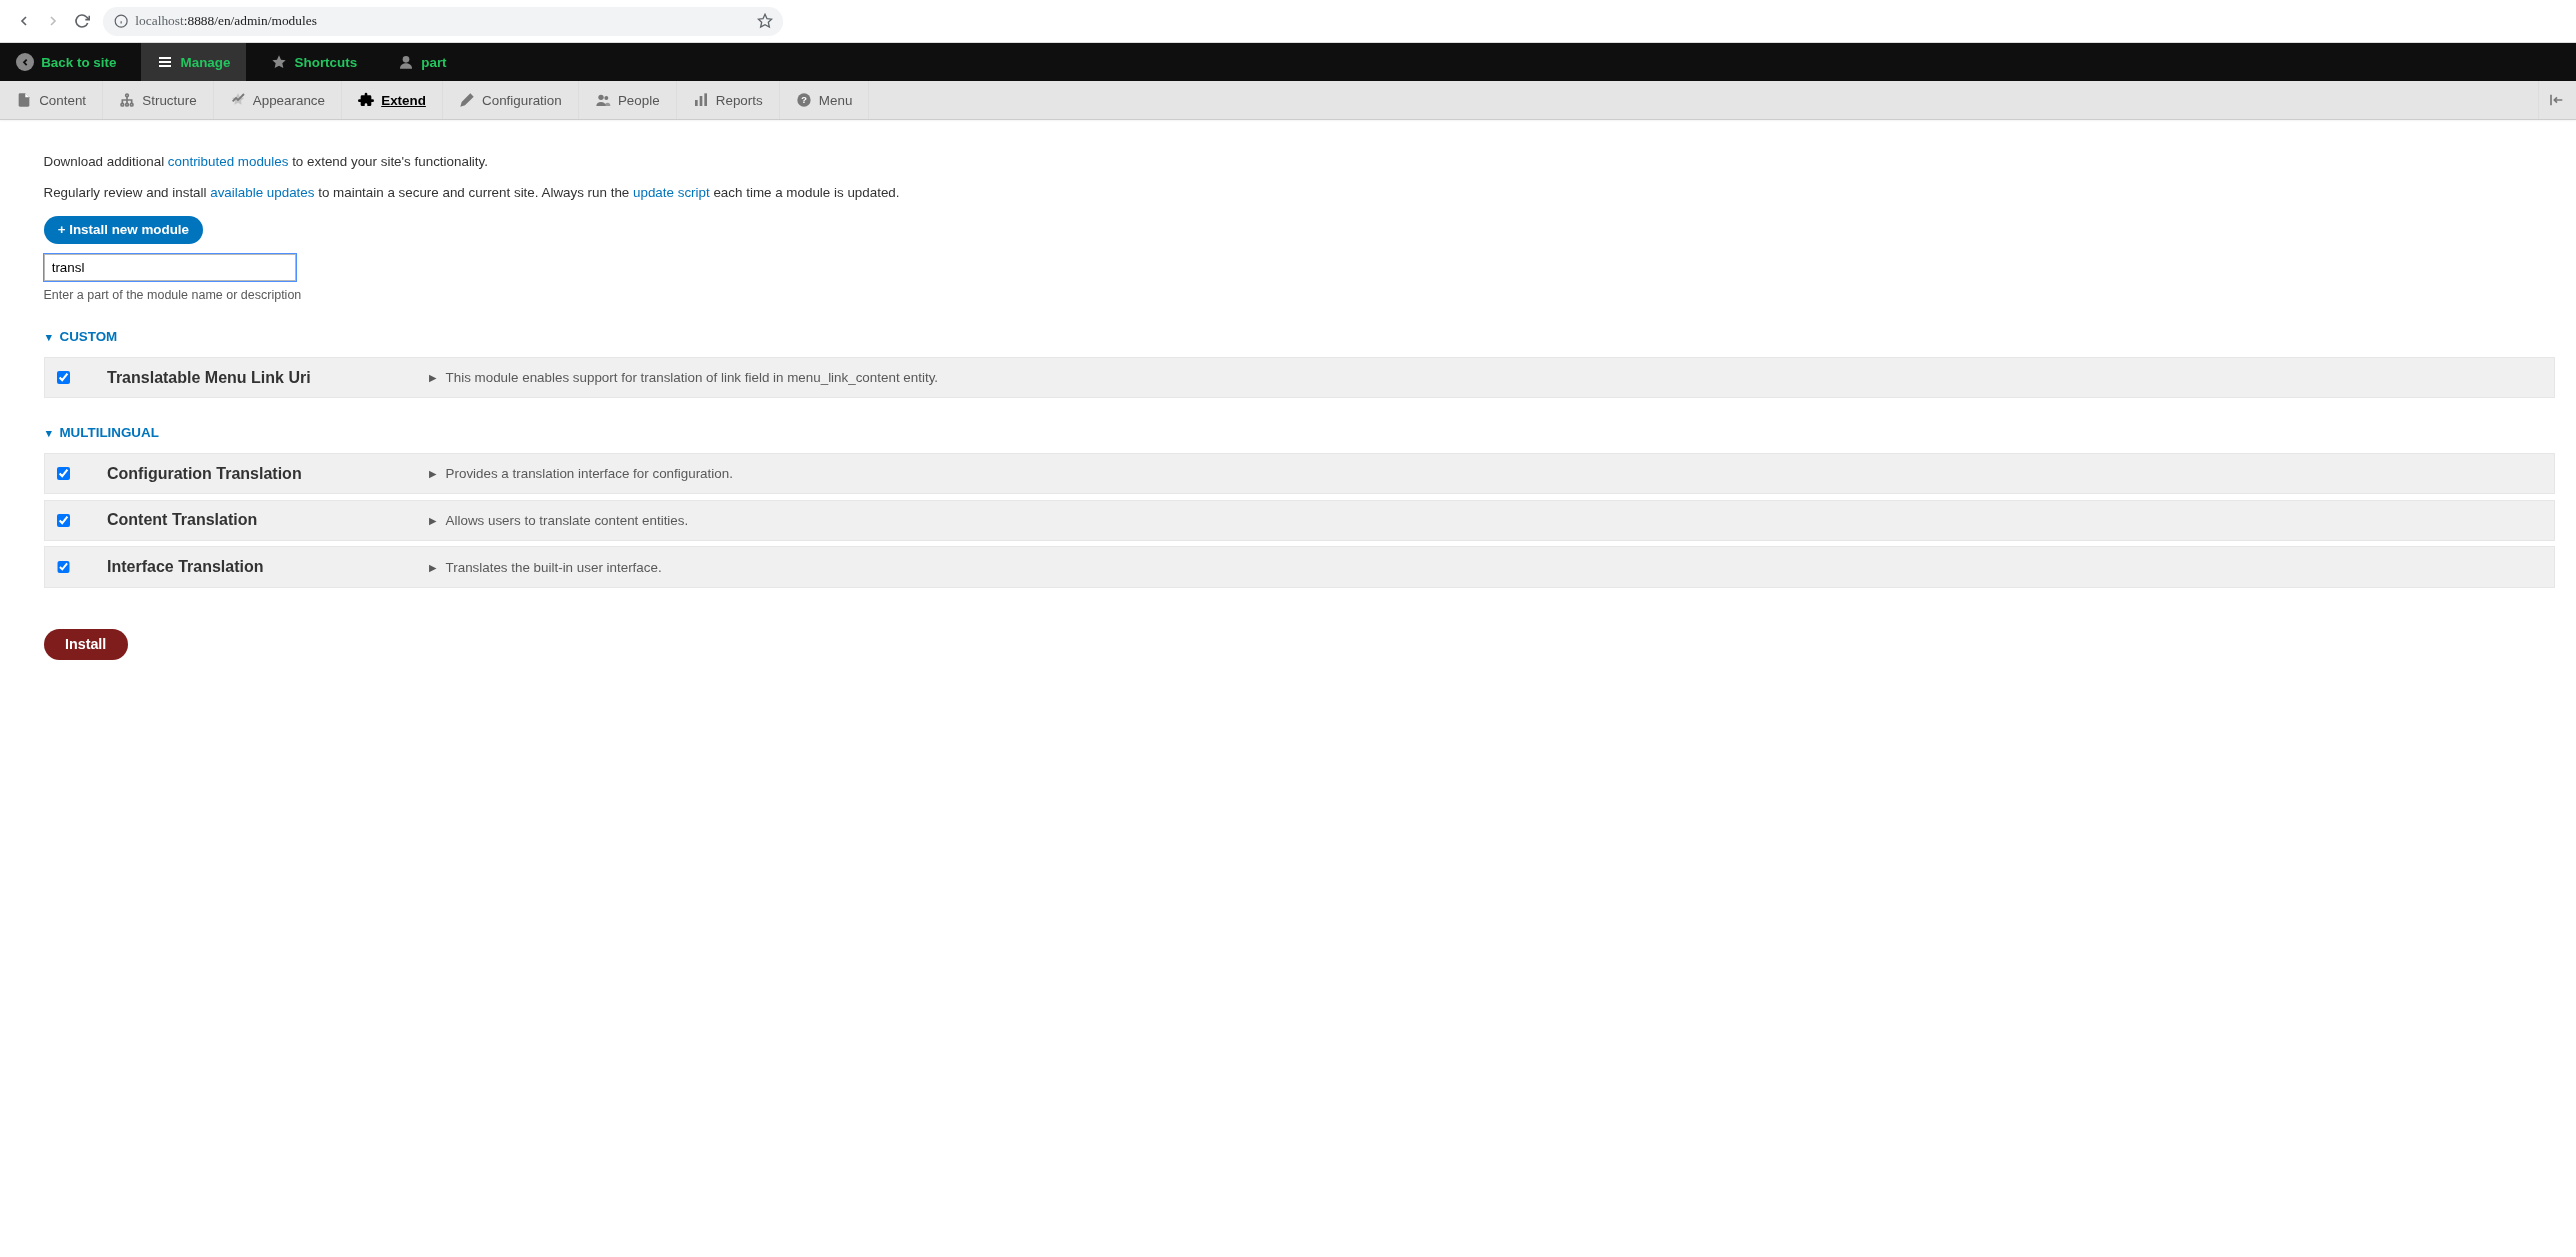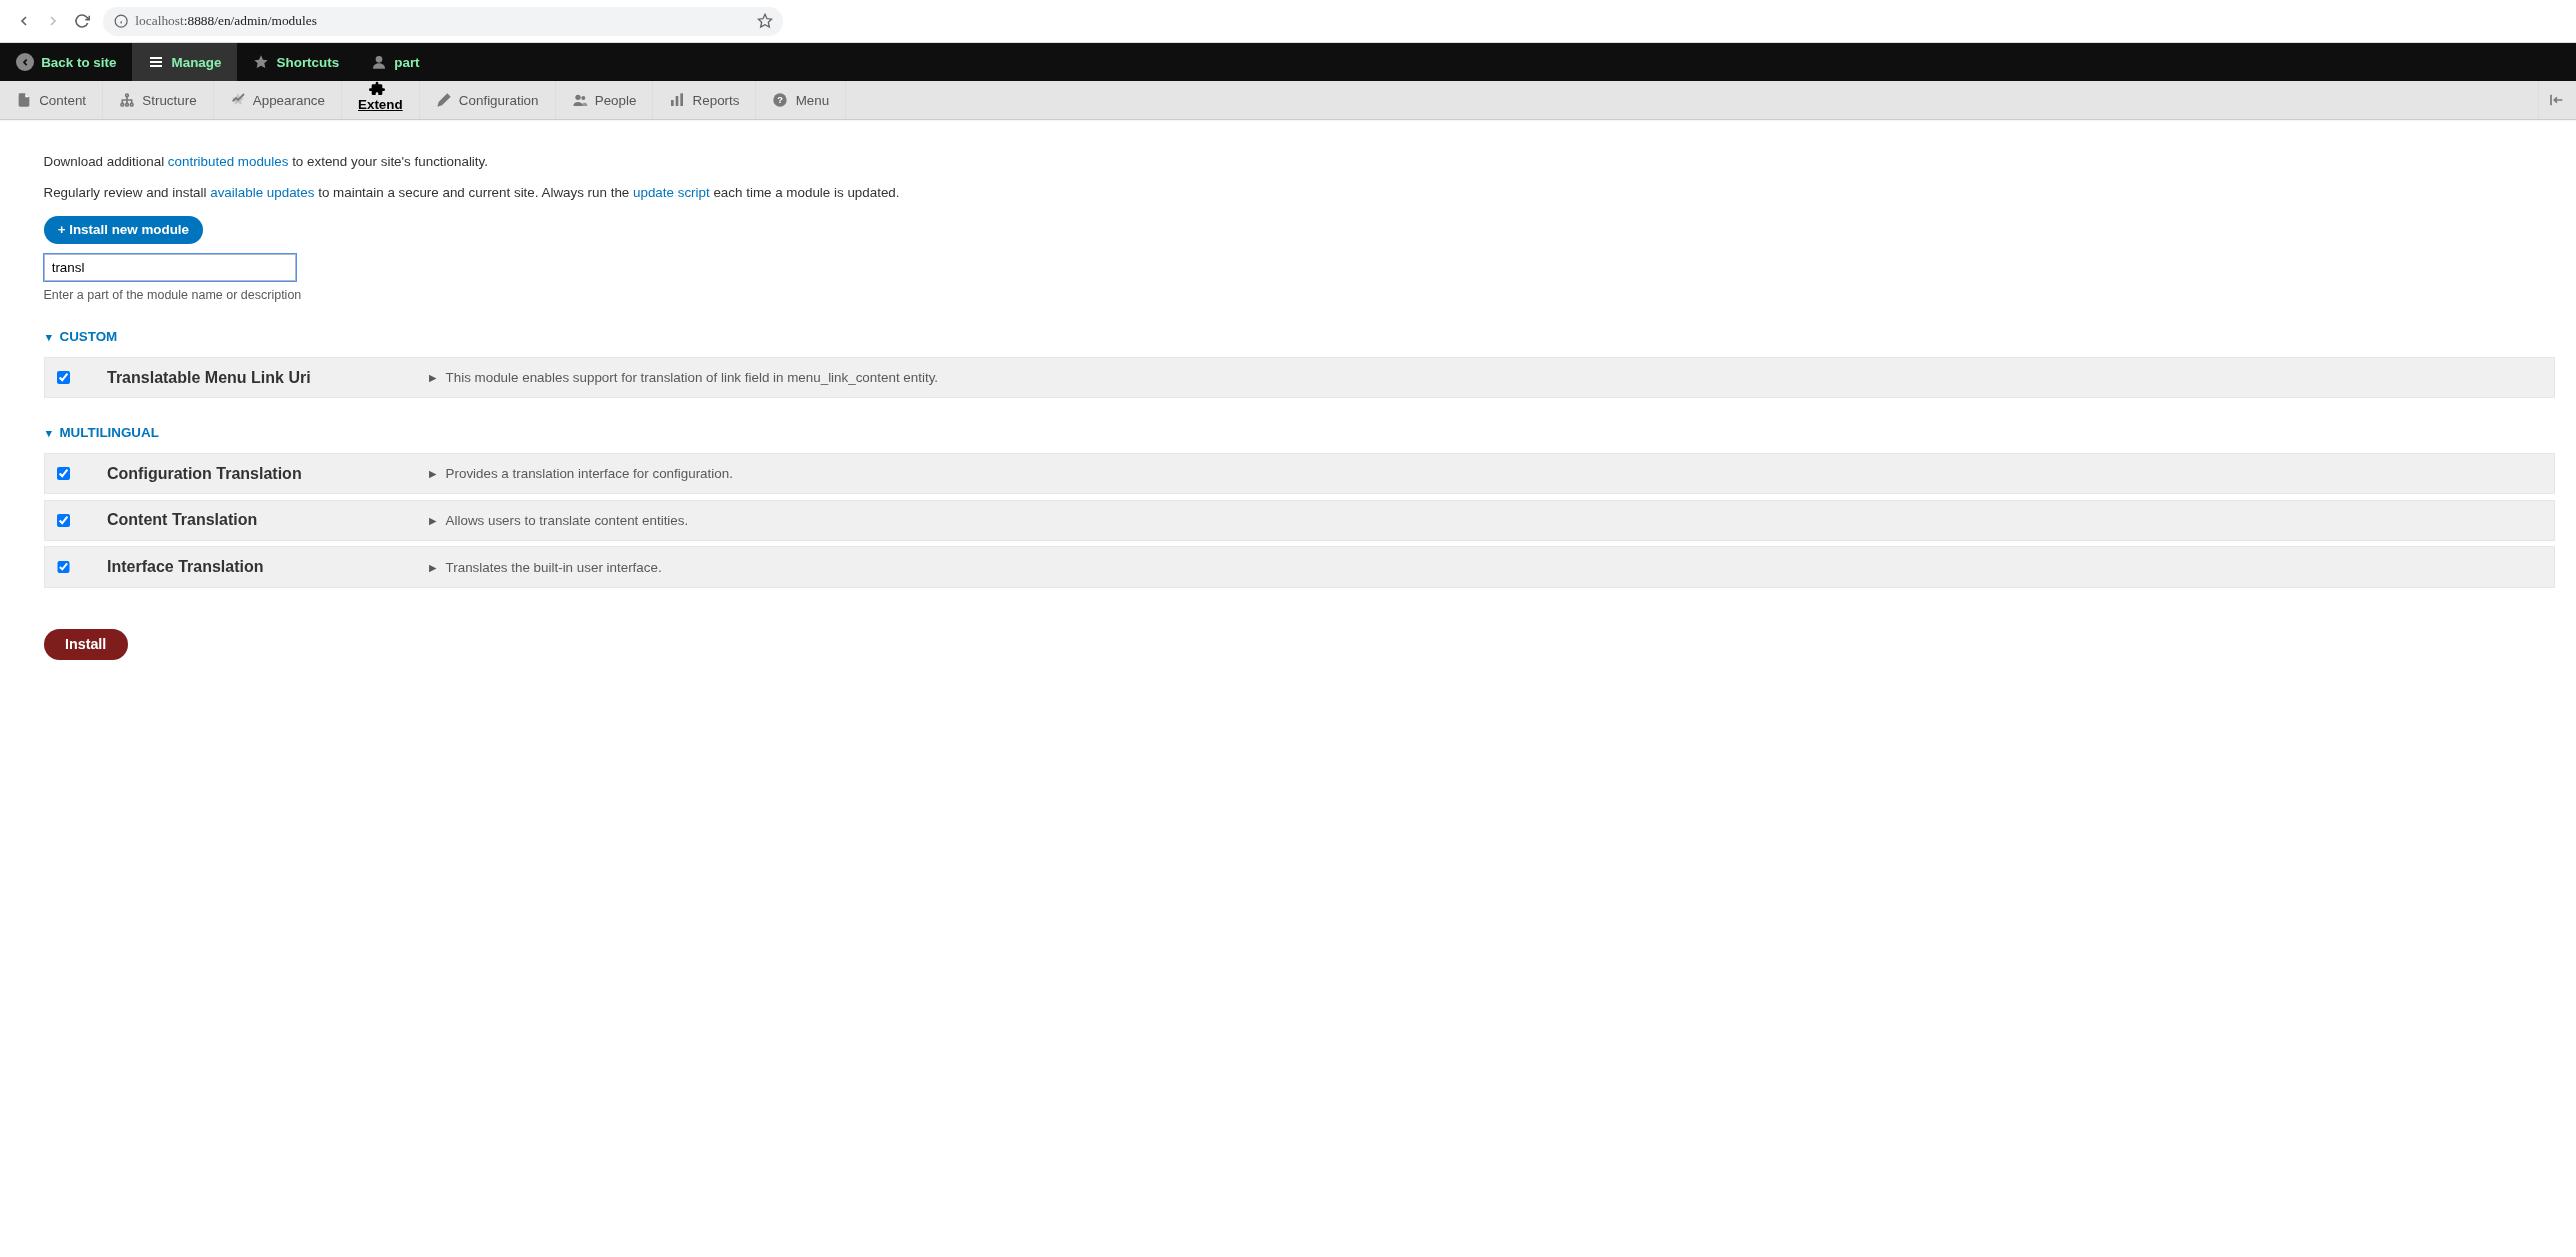--- a/index.html
+++ b/index.html
@@ -9,31 +9,31 @@
 .browser-chrome { height: 43px; background: #fff; display: flex; align-items: center; padding: 0 9px; border-bottom: 0.9px solid #ddd; font-family: Liberation Serif, serif; }
 .nav-arrow { width: 29px; height: 29px; display: flex; align-items: center; justify-content: center; color: #5f6368; cursor: pointer; }
 .nav-arrow.disabled { color: #bdbdbd; }
 .url-bar { flex: 1; height: 29px; background: #f1f3f4; border-radius: 14.3px; display: flex; align-items: center; padding: 0 10.7px; margin-left: 7.2px; max-width: 680px; }
 .url-bar .info-icon { color: #5f6368; margin-right: 7.2px; display: flex; }
 .url-bar .url-text { flex: 1; color: #202124; font-size: 13.4px; }
 .url-bar .url-text .host-gray { color: #5f6368; }
 .url-bar .star-icon { color: #5f6368; }
 
 
-.toolbar { background: #0f0f0f; color: #86efac; height: 38px; display: flex; align-items: stretch; }
+.toolbar { background: #0f0f0f; color: #22c55e; height: 38px; display: flex; align-items: stretch; gap: 9px; }
 .toolbar-item { display: flex; align-items: center; padding: 0 16px; cursor: pointer; font-size: 13.4px; font-weight: bold; }
 .toolbar-item .icon { margin-right: 7.2px; display: flex; }
 .toolbar-item.back .icon-circle { width: 18px; height: 18px; border-radius: 50%; background: #888; display: flex; align-items: center; justify-content: center; }
 .toolbar-item.manage { background: #333; }
 
 
 .admin-tabs { background: #e5e5e5; height: 39px; display: flex; align-items: stretch; border-bottom: 0.9px solid #ccc; box-shadow: 0 0.9px 2.7px rgba(0,0,0,0.1); }
 .admin-tab { display: flex; align-items: center; padding: 0 16px; cursor: pointer; font-size: 13.4px; color: #565656; border-right: 0.9px solid #ddd; }
 .admin-tab .icon { margin-right: 7.2px; display: flex; color: #787878; }
-.admin-tab.active { font-weight: bold; color: #000; text-decoration: underline; flex-direction: column; }
+.admin-tab.active { font-weight: bold; color: #000; text-decoration: underline; }
 .admin-tab.active .icon { color: #000; }
 .admin-tabs-right { margin-left: auto; display: flex; align-items: center; padding: 0 10.7px; border-left: 0.9px solid #ddd; cursor: pointer; color: #787878; }
 
 
 .content { padding: 0 21.5px; margin-left: 22px; }
 .intro { margin-top: 34px; }
 .intro p { font-size: 13.4px; margin-bottom: 16px; color: #333; }
 .intro a { color: #0074bd; text-decoration: none; }
 
 .install-new-btn { background: #0074bd; color: #fff; border: none; border-radius: 14.3px; padding: 6.3px 14.3px; font-size: 13.4px; font-weight: bold; cursor: pointer; display: inline-flex; align-items: center; }

